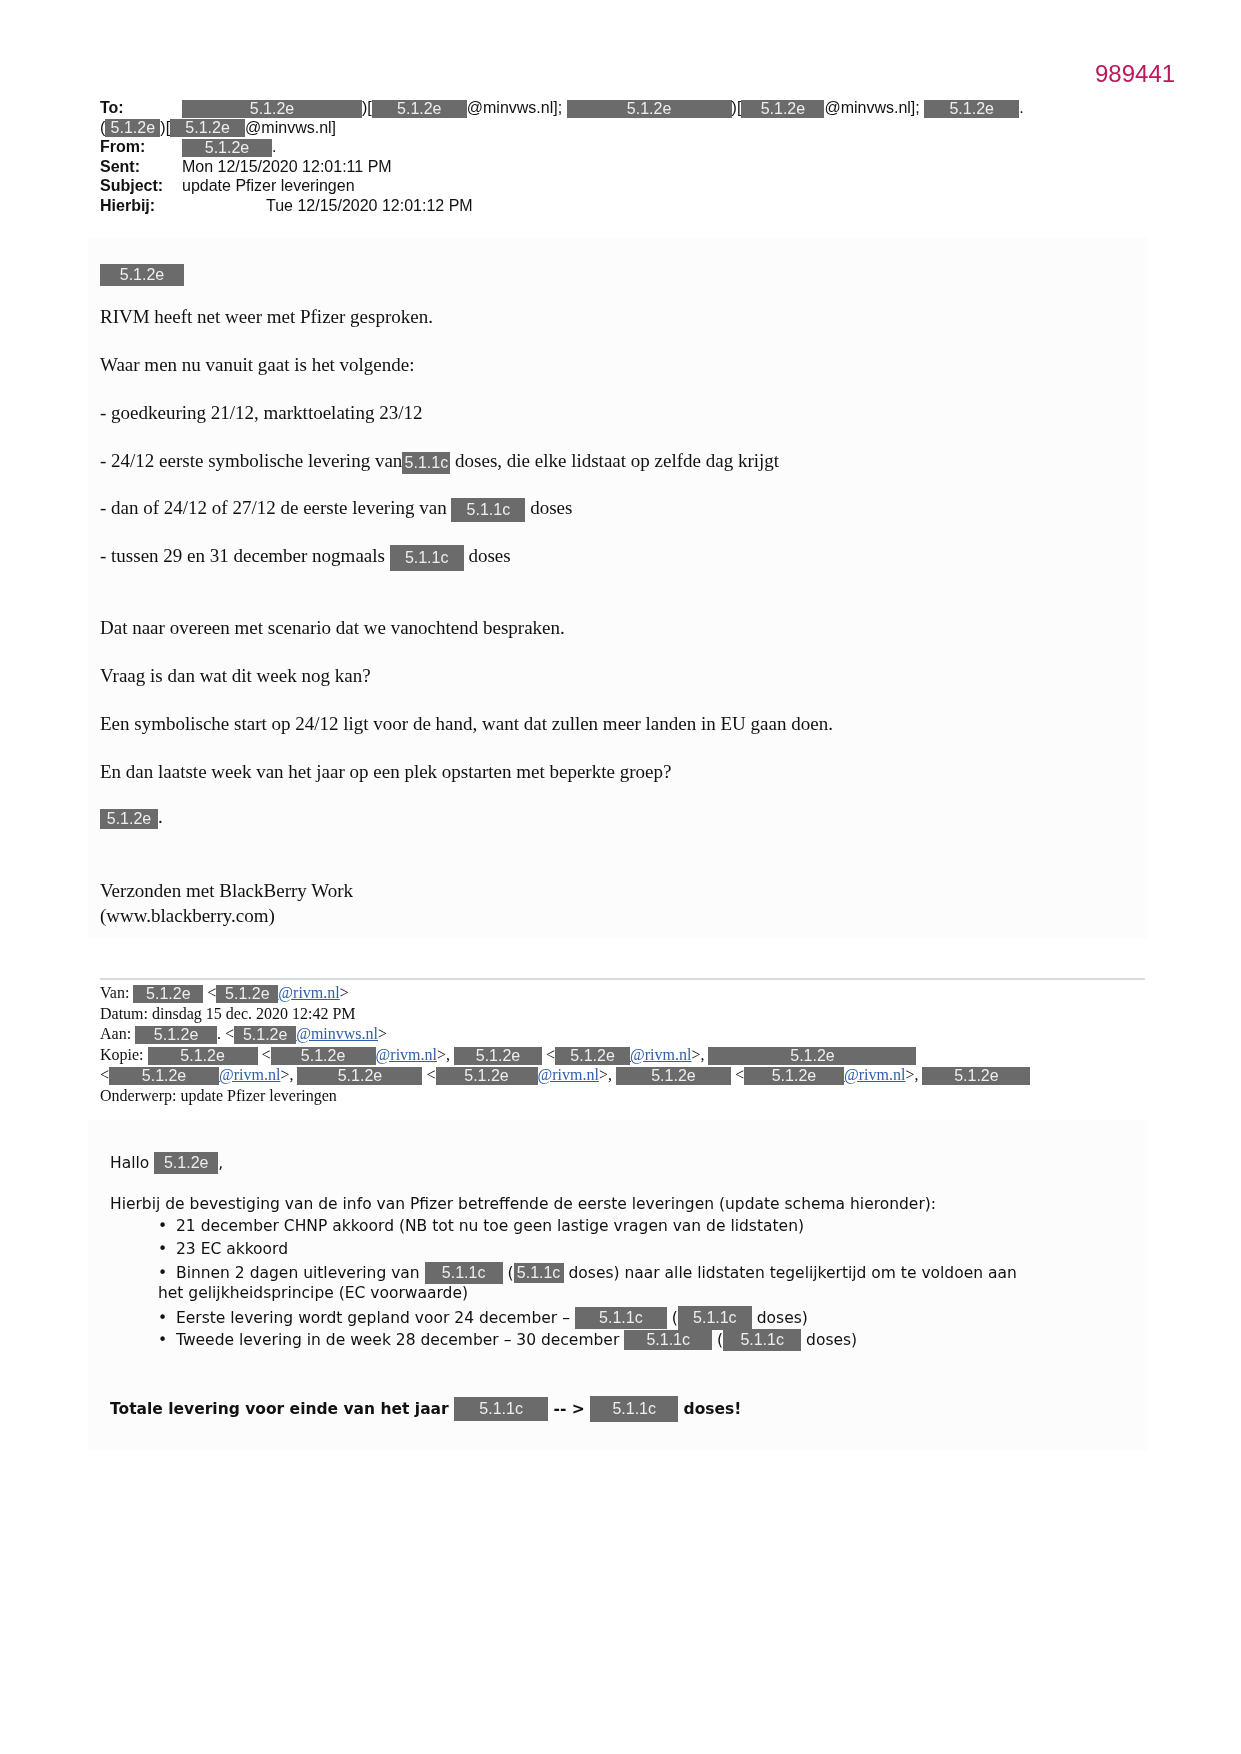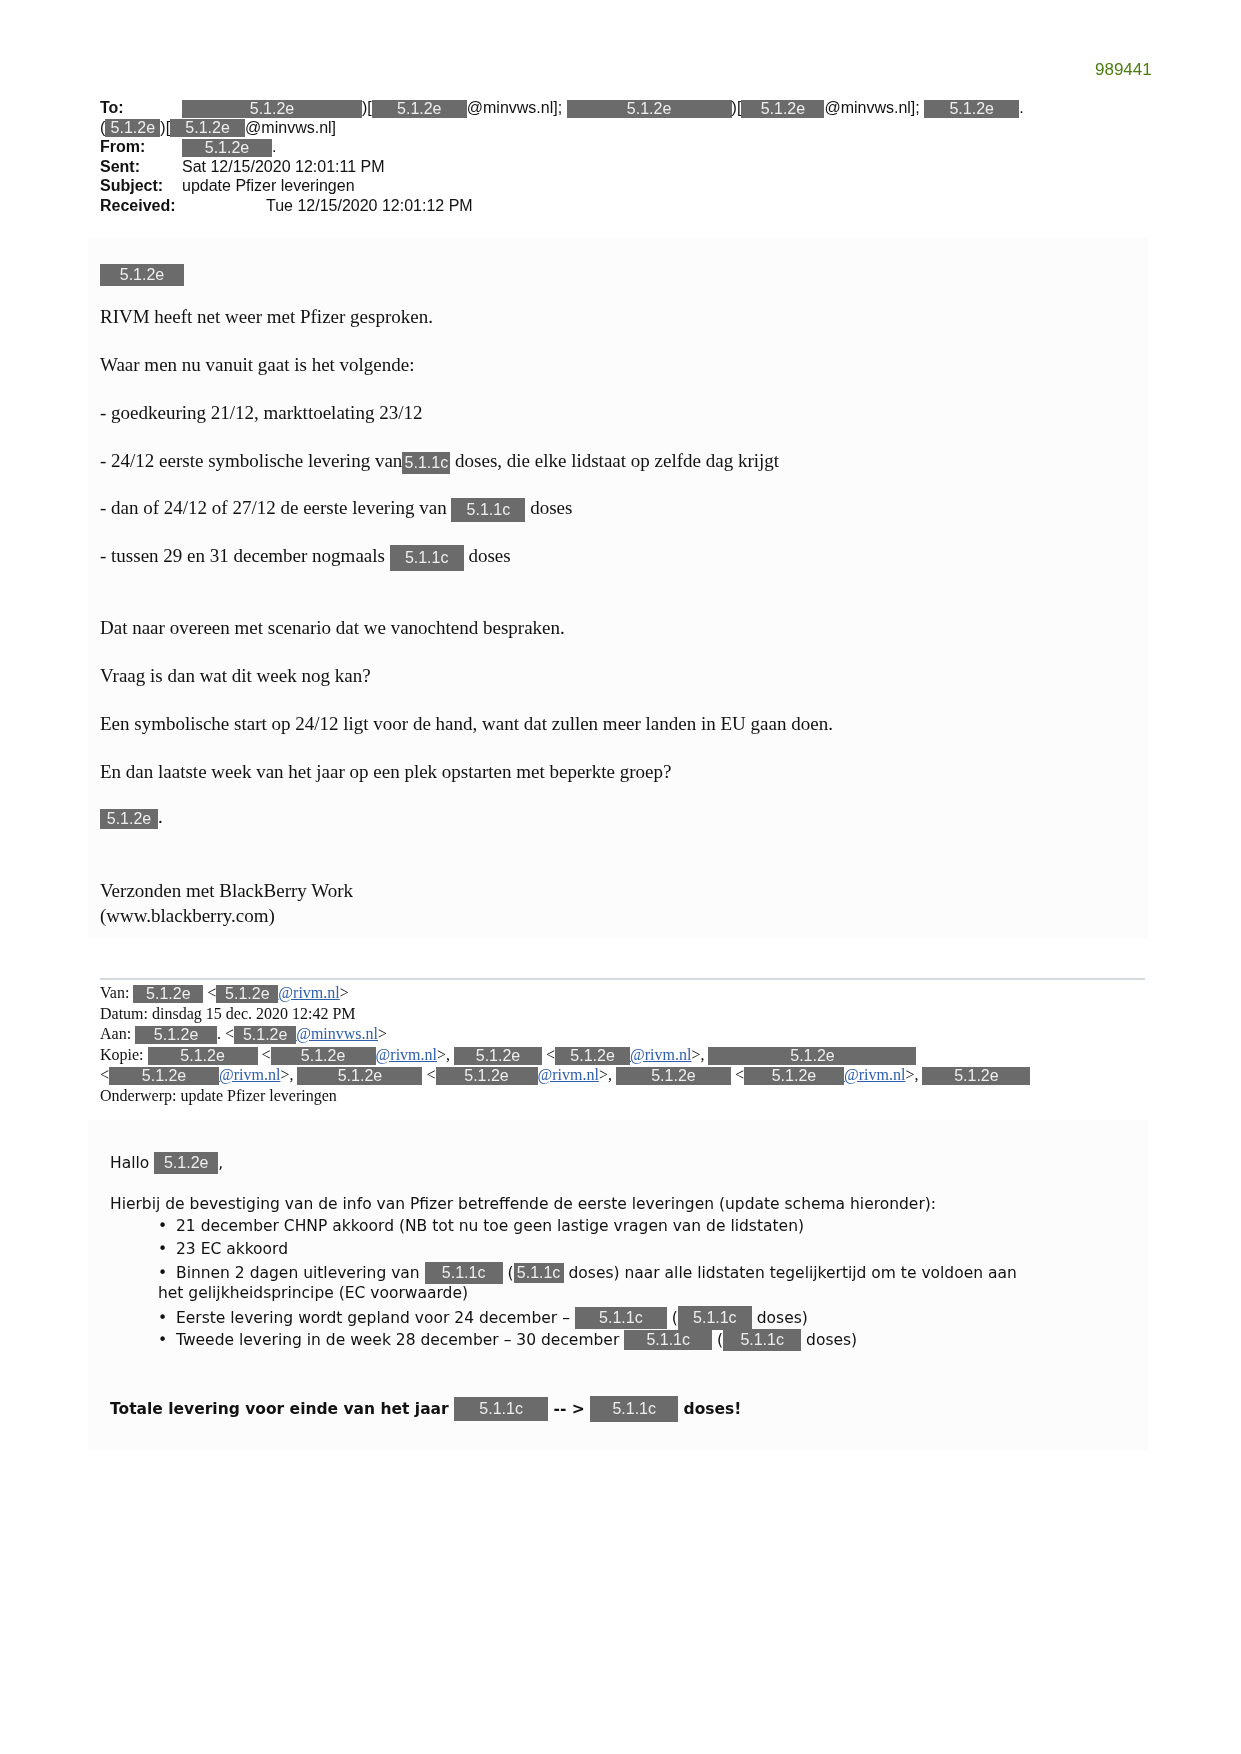--- a/index.html
+++ b/index.html
@@ -1,19 +1,19 @@
 <!DOCTYPE html>
 <html><head>
   <meta charset="utf-8">
   <style>
     html, body { margin: 0; padding: 0; background: #ffffff; }
     body { width: 1241px; height: 1754px; position: relative; overflow: hidden; }
     .page-id {
       position: absolute; left: 1095px; top: 60px;
-      font-family: "Liberation Sans", sans-serif; font-size: 17px; color: #4d7c0f;
+      font-family: "Liberation Sans", sans-serif; font-size: 24px; color: #be185d;
     }
     .panel {
       position: absolute; left: 88px; width: 1060px; background: #fcfcfc;
     }
     .header { position: absolute; left: 100px; top: 98px; width: 1000px;
       font-family: "Liberation Sans", sans-serif; font-size: 16px; color: #111; line-height: 19.5px; }
     .hrow { white-space: nowrap; position: relative; height: 19.5px; }
     .hlabel { font-weight: bold; display: inline-block; width: 82px; }
     .rd {
       display: inline-block; background: #6b6b6b; color: #eeeeee;
@@ -43,27 +43,27 @@
   <div class="hrow">
     <span class="hlabel">To:</span><span class="rd" style="width:180px">5.1.2e</span>)[<span class="rd" style="width:95px">5.1.2e</span><span>@minvws.nl];</span> <span class="rd" style="width:165px">5.1.2e</span>)[<span class="rd" style="width:83px">5.1.2e</span><span>@minvws.nl];</span> <span class="rd" style="width:95px">5.1.2e</span>.
   </div>
   <div class="hrow">
     (<span class="rd" style="width:55px">5.1.2e</span>)[<span class="rd" style="width:75px">5.1.2e</span><span>@minvws.nl]</span>
   </div>
   <div class="hrow">
     <span class="hlabel">From:</span><span class="rd" style="width:90px">5.1.2e</span>.
   </div>
   <div class="hrow">
-    <span class="hlabel">Sent:</span><span>Sat 12/15/2020 12:01:11 PM</span>
+    <span class="hlabel">Sent:</span><span>Mon 12/15/2020 12:01:11 PM</span>
   </div>
   <div class="hrow">
     <span class="hlabel">Subject:</span><span>update Pfizer leveringen</span>
   </div>
   <div class="hrow">
-    <span class="hlabel" style="width:166px">Received:</span><span>Tue 12/15/2020 12:01:12 PM</span>
+    <span class="hlabel" style="width:166px">Hierbij:</span><span>Tue 12/15/2020 12:01:12 PM</span>
   </div>
 </div>
 
 <div class="p" style="top:262px"><span class="rd" style="width:84px;height:22px;line-height:22px">5.1.2e</span></div>
 <div class="p" style="top:306px">RIVM heeft net weer met Pfizer gesproken.</div>
 <div class="p" style="top:354px">Waar men nu vanuit gaat is het volgende:</div>
 <div class="p" style="top:402px">- goedkeuring 21/12, markttoelating 23/12</div>
 <div class="p" style="top:450px"><span>- 24/12 eerste symbolische levering van</span><span class="rd" style="width:48px;height:22px;line-height:22px">5.1.1c</span> <span>doses, die elke lidstaat op zelfde dag krijgt</span></div>
 <div class="p" style="top:497px"><span>- dan of 24/12 of 27/12 de eerste levering van</span> <span class="rd" style="width:74px;height:24px;line-height:24px">5.1.1c</span> <span>doses</span></div>
 <div class="p" style="top:545px"><span>- tussen 29 en 31 december nogmaals</span> <span class="rd" style="width:74px;height:26px;line-height:26px">5.1.1c</span> <span>doses</span></div>

